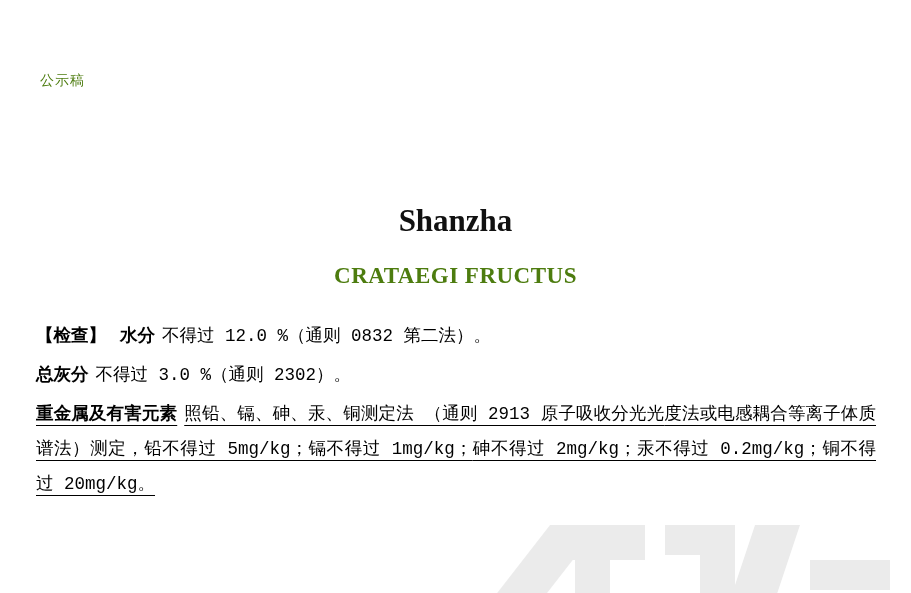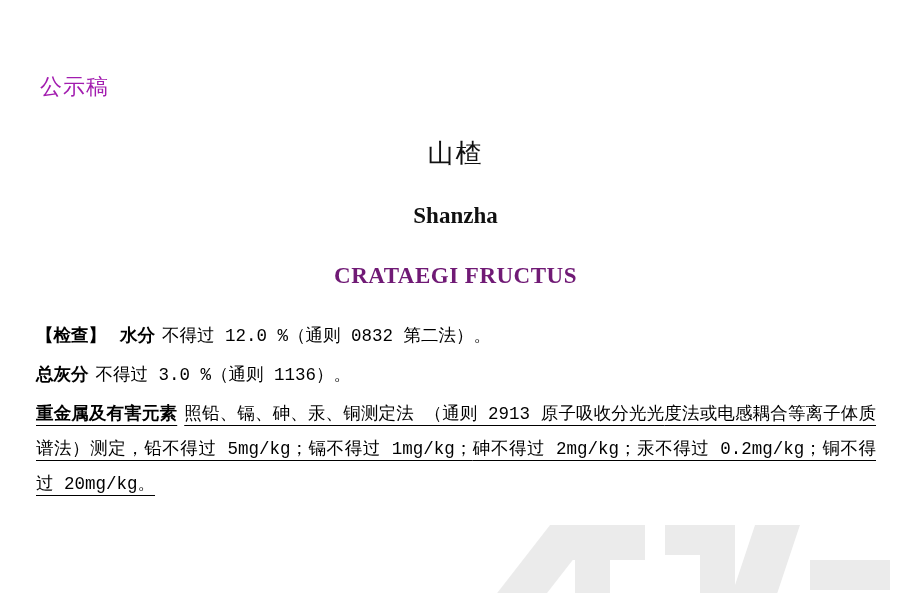--- a/index.html
+++ b/index.html
@@ -27,57 +27,57 @@
     width: 420px;
     height: 150px;
     pointer-events: none;
     opacity: 0.5;
   }
   .draft-label {
     position: absolute;
     left: 40px;
     top: 72px;
     font-family: "Liberation Sans", sans-serif;
-    font-size: 22px;
+    font-size: 14px;
     letter-spacing: 1px;
-    color: #a21caf;
+    color: #4d7c0f;
   }
   .title-cn {
     position: absolute;
     left: 0;
     right: 0;
     top: 136px;
     text-align: center;
     font-family: "Liberation Sans", sans-serif;
     font-size: 26px;
     letter-spacing: 2px;
     color: #111;
   }
   .title-pinyin {
     position: absolute;
     left: 0;
     right: 0;
     top: 203px;
     text-align: center;
     font-family: "Liberation Serif", serif;
     font-weight: bold;
-    font-size: 23px;
+    font-size: 31px;
     color: #111;
   }
   .title-latin {
     position: absolute;
     left: 0;
     right: 0;
     top: 263px;
     text-align: center;
     font-family: "Liberation Serif", serif;
     font-weight: bold;
     font-size: 23px;
     letter-spacing: 0.5px;
-    color: #701a75;
+    color: #4d7c0f;
   }
   .body-block {
     position: absolute;
     left: 36px;
     top: 318px;
     width: 840px;
     font-size: 17.5px;
     line-height: 34px;
     color: #000;
   }
@@ -116,32 +116,31 @@
       <polygon points="10,150 80,60 130,60 60,150"></polygon>
       <polygon points="95,60 175,60 175,95 140,95 140,150 105,150 105,95 95,95"></polygon>
       <polygon points="195,60 265,60 265,150 230,150 230,90 195,90"></polygon>
       <polygon points="285,60 330,60 300,150 255,150"></polygon>
       <polygon points="340,95 420,95 420,125 340,125"></polygon>
     </g>
   </svg>
 
   <div class="draft-label">公示稿</div>
 
-  <div class="title-cn">山楂</div>
   <div class="title-pinyin">Shanzha</div>
   <div class="title-latin">CRATAEGI FRUCTUS</div>
 
   <div class="body-block">
 
     <p class="para">
       <span class="bold">【检查】</span><span class="sp-wide"></span><span class="bold">水分</span><span class="sp"></span><span class="cn">不得过 12.0 %（通则 0832 第二法）。</span>
     </p>
 
     <p class="para">
-      <span class="bold">总灰分</span><span class="sp"></span><span class="cn">不得过 3.0 %（通则 1136）。</span>
+      <span class="bold">总灰分</span><span class="sp"></span><span class="cn">不得过 3.0 %（通则 2302）。</span>
     </p>
 
     <p class="para underline-para">
       <span class="bold">重金属及有害元素</span><span class="sp"></span><span class="cn">照铅、镉、砷、汞、铜测定法 （通则 2913 原子吸收分光光</span><span class="cn">度法或电感耦合等离子体质谱法）测定，铅不得过 5mg/kg；镉不得过 1mg/kg；</span><span class="cn">砷不得过 2mg/kg；汞不得过 0.2mg/kg；铜不得过 20mg/kg。</span>
     </p>
 
   </div>
 </div>
 
 </body></html>

